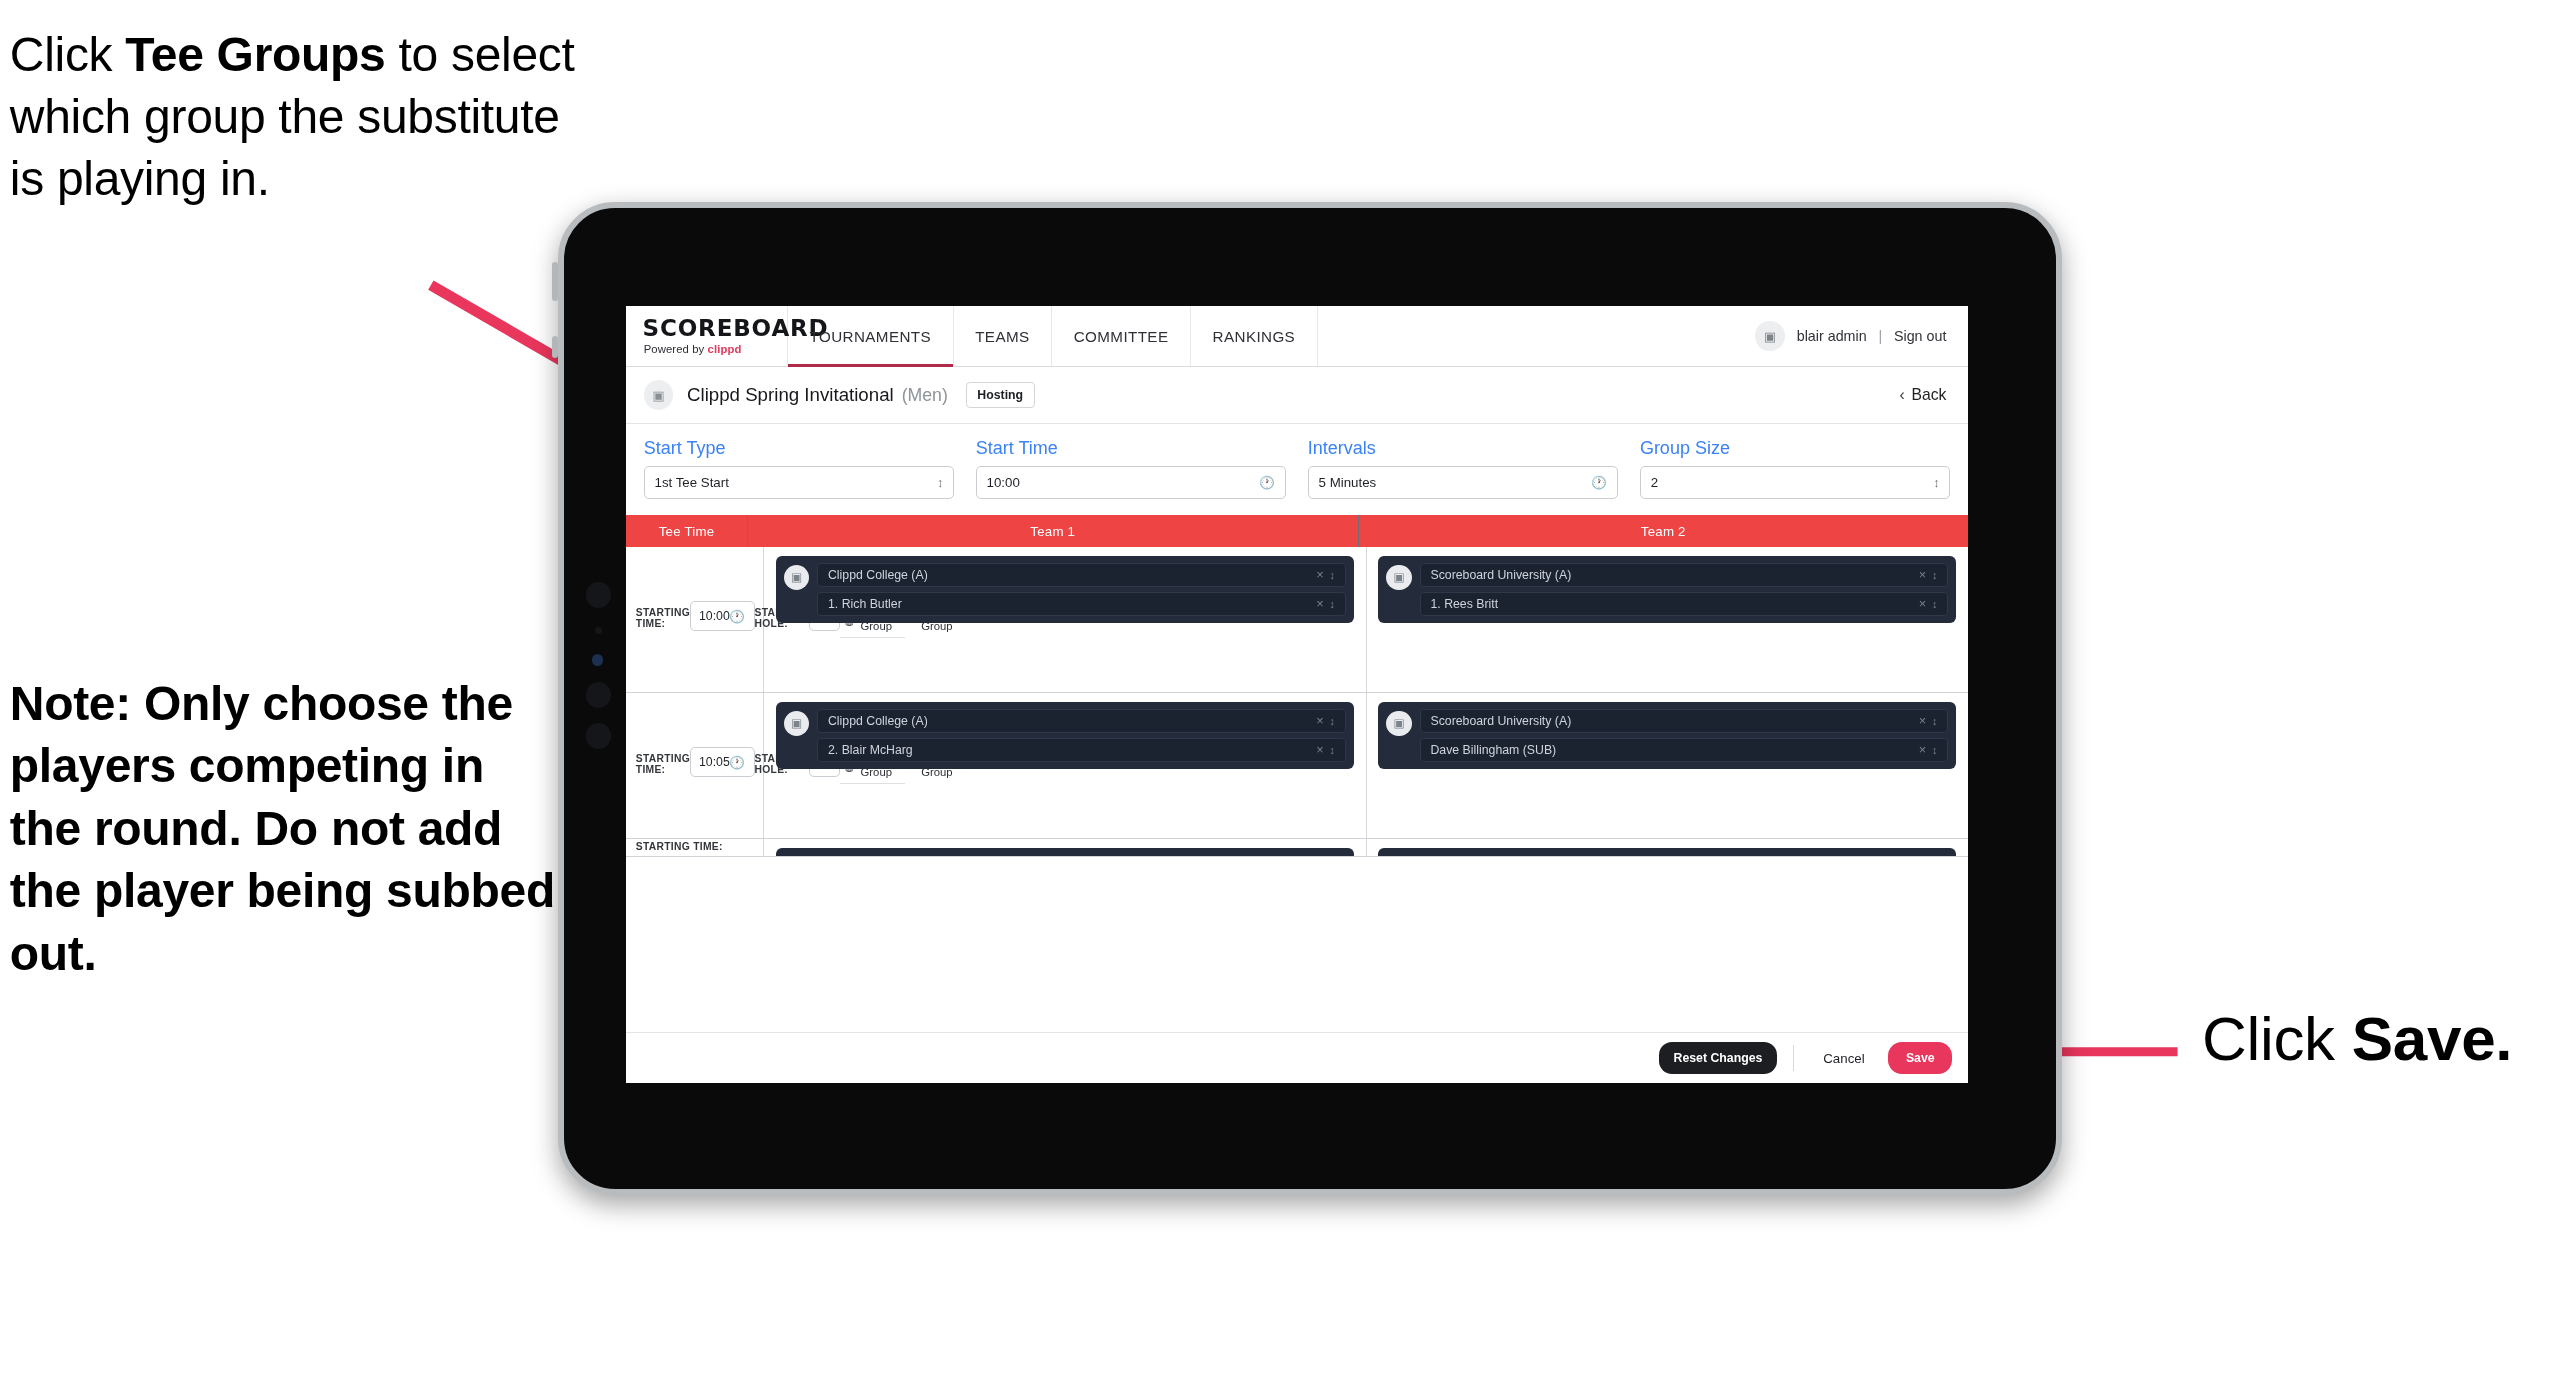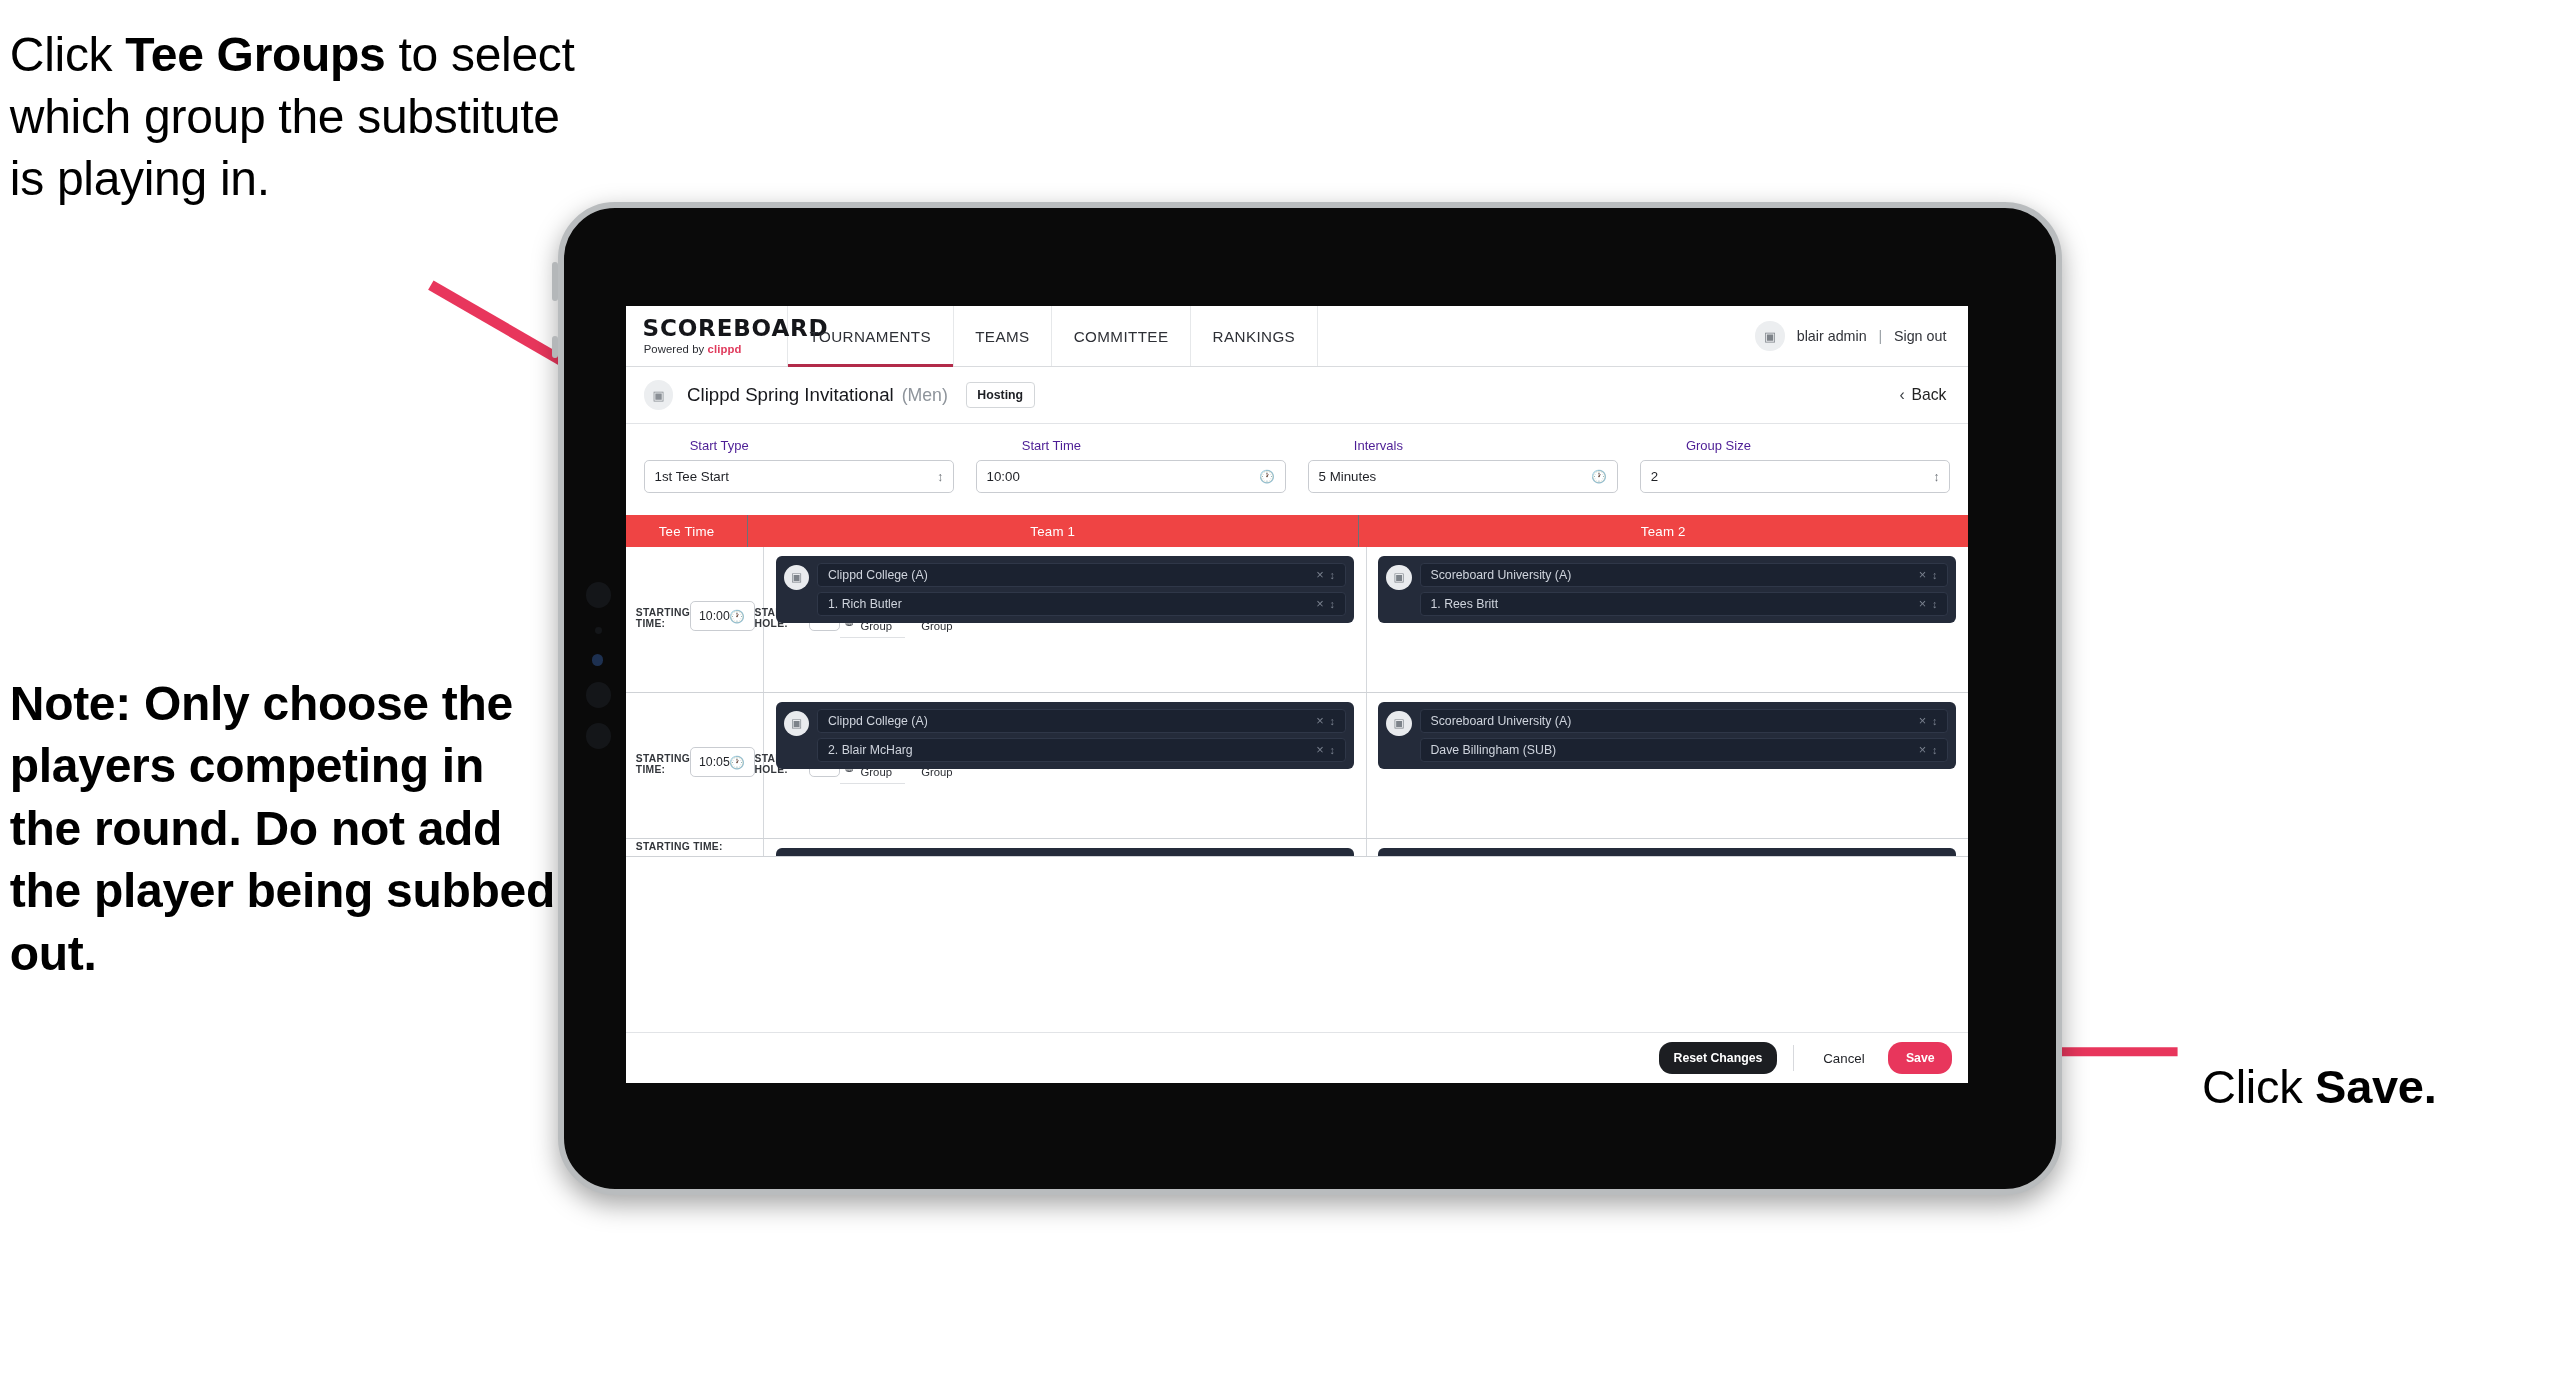--- a/index.html
+++ b/index.html
@@ -13,21 +13,21 @@
 
   
   .anno {
     position: absolute;
     color: #000;
     line-height: 1.30;
     letter-spacing: -0.3px;
   }
   .anno-1 { left: 9.8px; top: 23.6px; width: 570px; font-size: 48px; font-weight: 400; }
   .anno-2 { left: 9.8px; top: 673px; width: 551px; font-size: 48px; font-weight: 700; }
-  .anno-3 { left: 2202px; top: 1056px; width: 364px; font-size: 47px; font-weight: 400; }
+  .anno-3 { left: 2202px; top: 999px; width: 364px; font-size: 62px; font-weight: 400; }
   .anno b { font-weight: 700; }
 
   
   .arrow-svg { position: absolute; left: 0; top: 0; width: 2576px; height: 1385px; pointer-events: none; }
 
   
   #device {
     position: absolute;
     left: 558px; top: 202px;
     width: 1504px; height: 993px;
@@ -120,21 +120,21 @@
     margin-left:auto; padding-right: 21.6px; font-size: 15.7px; color:#222;
     display:flex; align-items:center; gap:6.9px; cursor:pointer;
   }
   .back-btn .chev { font-size: 15.7px; color:#3a3d42; }
 
   
   .formrow {
     display:flex; gap: 21.6px; padding: 13.8px 17.7px 11.8px 17.7px; background:#fff;
   }
   .field { flex: 1; min-width:0; }
-  .field-label { font-size: 13px; color:#4c1d95; margin-bottom: 6.9px; margin-left: 46px; }
+  .field-label { font-size: 18px; color:#3b82f6; margin-bottom: 6.9px; }
   .field-ctl {
     height: 33px; border:1px solid #c9ccd1; border-radius:4.9px;
     background:#fff; display:flex; align-items:center;
     padding: 0 9.8px; font-size: 13.3px; color:#1f2126;
     cursor:pointer; position:relative;
   }
   .field-ctl .val { flex:1; }
   .ctl-ico { color:#6d7278; font-size:12.8px; display:flex; align-items:center; }
 
   

